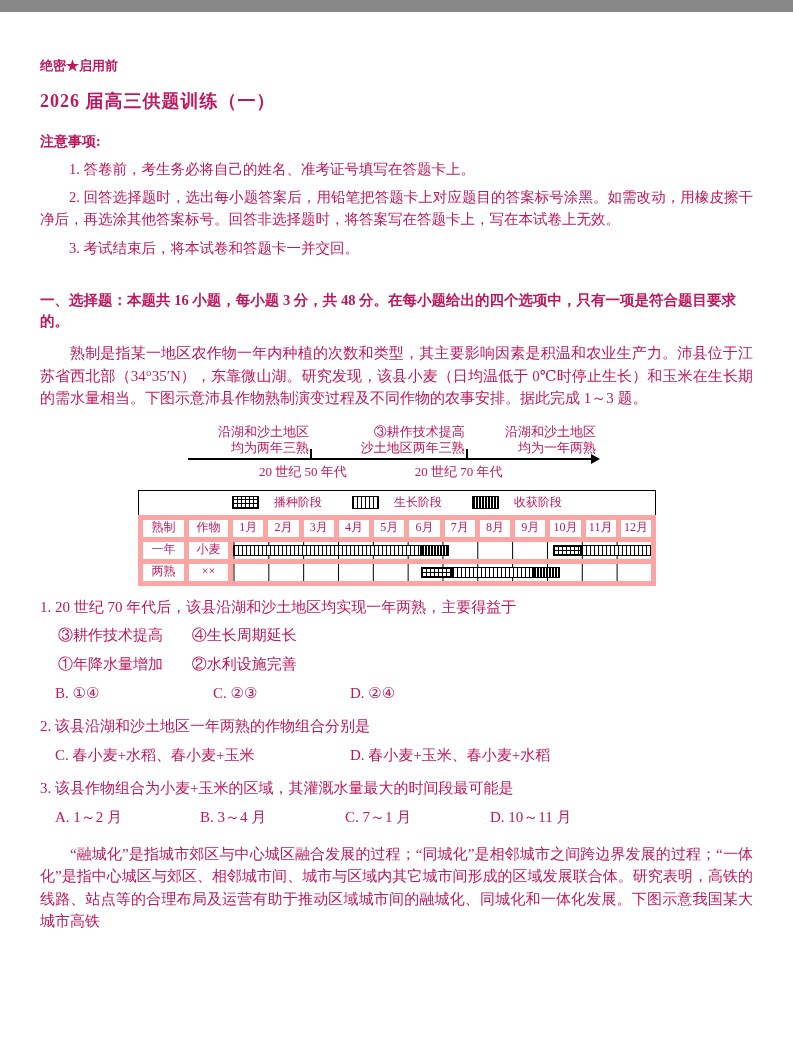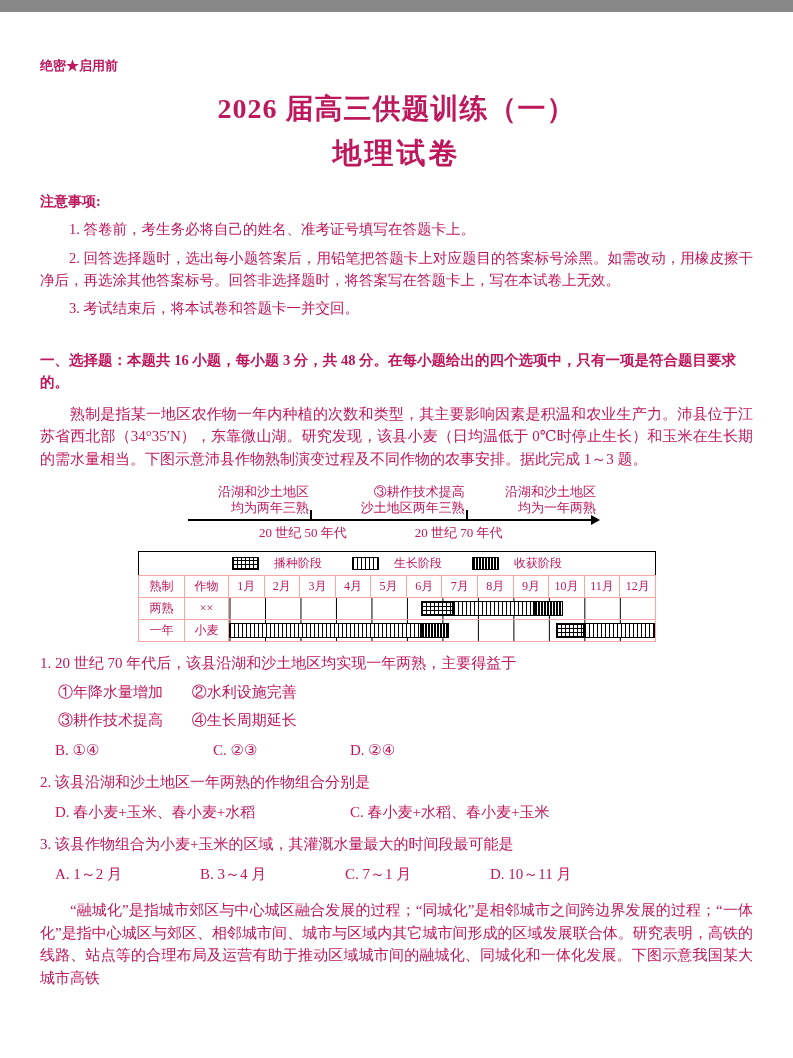--- a/index.html
+++ b/index.html
@@ -4,21 +4,21 @@
 <style>
   * { margin:0; padding:0; box-sizing:border-box; }
   html,body { background:#888; }
   body { font-family:"Liberation Serif","DejaVu Serif",serif; }
   .page {
     width:793px; height:1058px; margin:12px auto; background:#ffffff; color:#be185d;
     padding:44px 40px 20px 40px; position:relative; font-size:15px; line-height:1.5;
     overflow:hidden;
   }
   .classification { font-weight:bold; font-size:13px; }
-  .title { text-align:center; font-weight:bold; font-size:28px; margin-top:12px; letter-spacing:1px; }
+  .title { font-weight:bold; font-size:18px; margin-top:12px; letter-spacing:1px; }
   .subtitle { text-align:center; font-weight:bold; font-size:29px; margin-top:2px; letter-spacing:3px; }
   .notice-heading { font-weight:bold; font-size:14px; margin-top:16px; }
   .notice-item { text-indent:2em; margin-top:7px; font-size:14.5px; text-align:justify; }
   .section-heading { font-weight:bold; font-size:14.5px; margin-top:30px; }
   .para { text-indent:2em; margin-top:9px; text-align:justify; }
 
   
   .timeline { width:410px; margin:14px 0 0 148px; font-size:13px; }
   .tl-stages { display:flex; text-align:right; line-height:1.25; }
   .tl-stage { padding:0 2px; }
@@ -35,21 +35,21 @@
   
   .crop-figure { width:518px; margin:10px 0 0 98px; font-size:12px; line-height:1.3; }
   .legend { border:1px solid #000; border-bottom:none; display:flex; justify-content:center; align-items:center; gap:30px; padding:4px 0; }
   .legend-item { display:flex; align-items:center; gap:15px; }
   .swatch { width:27px; height:13px; border:1px solid #000; background-color:#fff; }
   .pattern-grid  { background-image:repeating-linear-gradient(0deg,#000 0 1px,transparent 1px 4px),
                                      repeating-linear-gradient(90deg,#000 0 1px,transparent 1px 4px); }
   .pattern-vlines{ background-image:repeating-linear-gradient(90deg,#000 0 1px,transparent 1px 4px); }
   .pattern-dense { background-image:repeating-linear-gradient(90deg,#000 0 2px,#fff 2px 3px); }
   table.crop { border-collapse:collapse; width:100%; table-layout:fixed; }
-  table.crop th, table.crop td { border:1px solid #fca5a5; text-align:center; font-weight:normal; height:22px; padding:0; }
+  table.crop th, table.crop td { border:5px solid #fca5a5; text-align:center; font-weight:normal; height:22px; padding:0; }
   td.month-area { position:relative; padding:0;
     background-image:linear-gradient(90deg,#000 0 1px,transparent 1px);
     background-size:calc(100%/12) 100%; }
   .bar { position:absolute; top:3px; bottom:3px; border:1px solid #000; background-color:#fff; }
 
   
   .question { margin-top:10px; }
   .q-stem { margin-top:10px; }
   .subopt-row { padding-left:18px; margin-top:6px; }
   .subopt-row span { display:inline-block; width:130px; }
@@ -60,21 +60,20 @@
   .footer { position:absolute; bottom:14px; left:0; width:100%; text-align:center; font-size:13px; }
 </style>
 </head>
 <body>
 
 <div class="page">
 
   <div class="classification">绝密★启用前</div>
 
   <div class="title">2026 届高三供题训练（一）</div>
-  <div class="subtitle">地理试卷</div>
 
   <div class="notice">
     <div class="notice-heading">注意事项:</div>
     <p class="notice-item">1. 答卷前，考生务必将自己的姓名、准考证号填写在答题卡上。</p>
     <p class="notice-item">2. 回答选择题时，选出每小题答案后，用铅笔把答题卡上对应题目的答案标号涂黑。如需改动，用橡皮擦干净后，再选涂其他答案标号。回答非选择题时，将答案写在答题卡上，写在本试卷上无效。</p>
     <p class="notice-item">3. 考试结束后，将本试卷和答题卡一并交回。</p>
   </div>
 
   <div class="section-heading">一、选择题：本题共 16 小题，每小题 3 分，共 48 分。在每小题给出的四个选项中，只有一项是符合题目要求的。</div>
 
@@ -138,64 +137,64 @@
             <th>5月</th>
             <th>6月</th>
             <th>7月</th>
             <th>8月</th>
             <th>9月</th>
             <th>10月</th>
             <th>11月</th>
             <th>12月</th>
           </tr>
       <tr>
-        <td>两熟</td>
-        <td>××</td>
-        <td class="month-area" colspan="12">
-              <div class="bar pattern-grid" style="left: 45%; width: 7.5%;"></div>
-              <div class="bar pattern-vlines" style="left: 52.5%; width: 19.1667%;"></div>
-              <div class="bar pattern-dense" style="left: 71.6667%; width: 6.66667%;"></div>
-            </td>
-      </tr>
-      <tr>
         <td>一年</td>
         <td>小麦</td>
         <td class="month-area" colspan="12">
               <div class="bar pattern-vlines" style="left: 0%; width: 45%;"></div>
               <div class="bar pattern-dense" style="left: 45%; width: 6.66667%;"></div>
               <div class="bar pattern-grid" style="left: 76.6667%; width: 6.66667%;"></div>
               <div class="bar pattern-vlines" style="left: 83.3333%; width: 16.6667%;"></div>
             </td>
       </tr>
+      <tr>
+        <td>两熟</td>
+        <td>××</td>
+        <td class="month-area" colspan="12">
+              <div class="bar pattern-grid" style="left: 45%; width: 7.5%;"></div>
+              <div class="bar pattern-vlines" style="left: 52.5%; width: 19.1667%;"></div>
+              <div class="bar pattern-dense" style="left: 71.6667%; width: 6.66667%;"></div>
+            </td>
+      </tr>
     </tbody>
       </table>
   </div>
 
   <div class="question">
     <div class="q-stem">1. 20 世纪 70 年代后，该县沿湖和沙土地区均实现一年两熟，主要得益于</div>
     <div class="subopt-row">
+      <span>③耕作技术提高</span>
+      <span>④生长周期延长</span>
+    </div>
+    <div class="subopt-row">
       <span>①年降水量增加</span>
       <span>②水利设施完善</span>
-    </div>
-    <div class="subopt-row">
-      <span>③耕作技术提高</span>
-      <span>④生长周期延长</span>
     </div>
     <div class="choices4">
       <span>B. ①④</span>
       <span>C. ②③</span>
       <span>D. ②④</span>
     </div>
   </div>
 
   <div class="question">
     <div class="q-stem">2. 该县沿湖和沙土地区一年两熟的作物组合分别是</div>
     <div class="choices2">
+      <span>C. 春小麦+水稻、春小麦+玉米</span>
       <span>D. 春小麦+玉米、春小麦+水稻</span>
-      <span>C. 春小麦+水稻、春小麦+玉米</span>
     </div>
   </div>
 
   <div class="question">
     <div class="q-stem">3. 该县作物组合为小麦+玉米的区域，其灌溉水量最大的时间段最可能是</div>
     <div class="choices4b">
       <span>A. 1～2 月</span>
       <span>B. 3～4 月</span>
       <span>C. 7～1 月</span>
       <span>D. 10～11 月</span>

